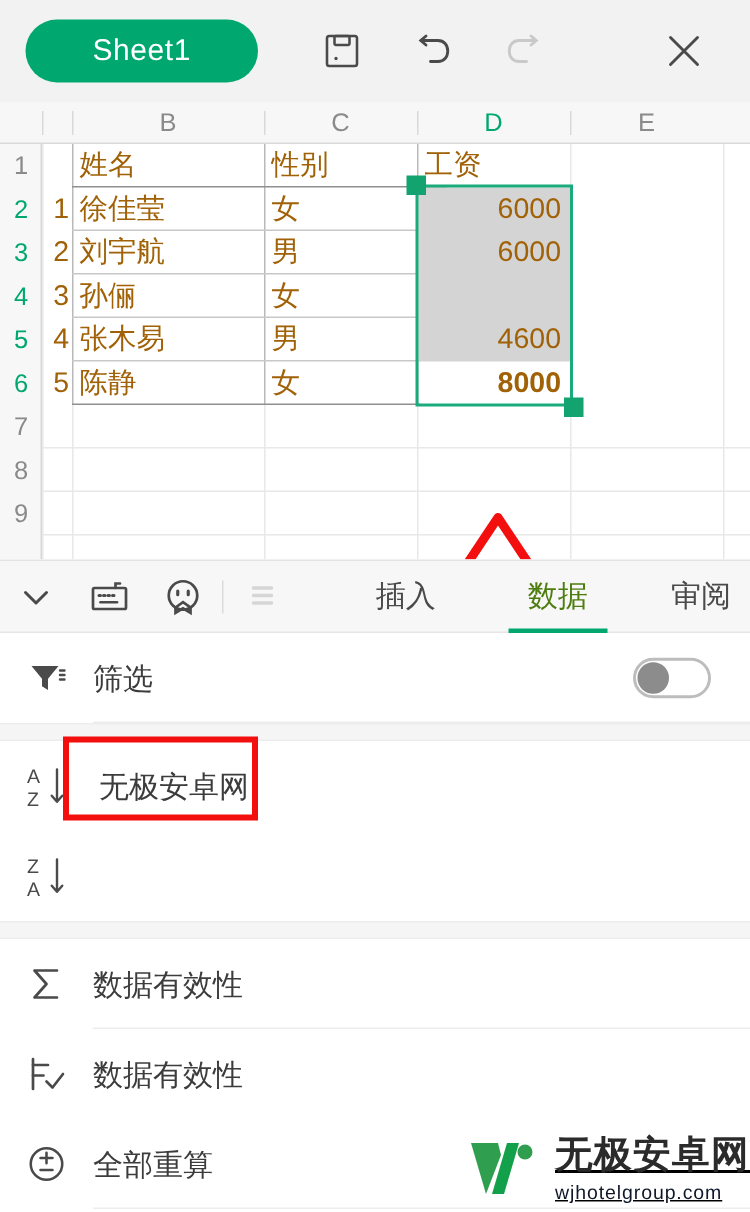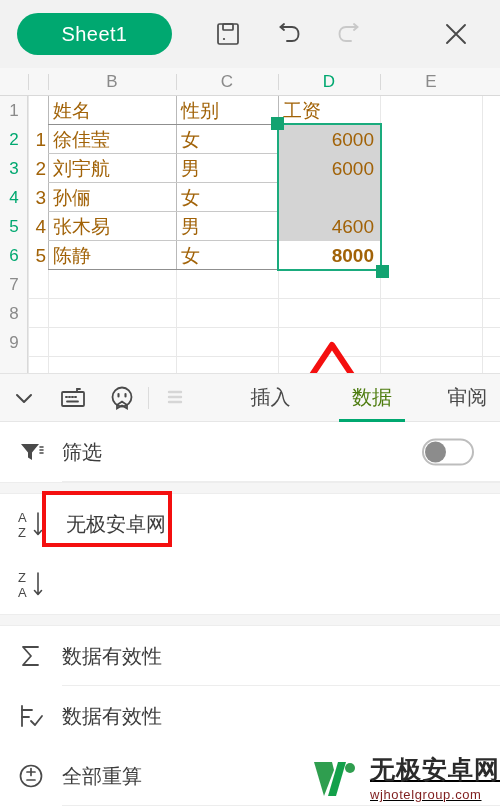--- a/index.html
+++ b/index.html
@@ -129,21 +129,21 @@
   }
   .mitem.highlight .m-lbl { position:relative; z-index:2; margin-left:4px; }
 
   
   .wm {
     position:absolute; right:0; bottom:6px; width:190px; height:62px;
     display:flex; align-items:flex-end; gap:8px;text-decoration:underline;
   }
   .wm-text { display:flex; flex-direction:column; }
   .wm-cn { font-size:25px; color:#2b2b2b; font-weight:bold; letter-spacing:1px; }
-  .wm-en { font-size:13px; color:#7f1d1d; letter-spacing:.6px; margin-top:1px; }
+  .wm-en { font-size:13px; color:#0f172a; letter-spacing:.6px; margin-top:1px; }
 </style>
 </head>
 <body>
 
 <div id="app">
 
   <div class="toolbar">
     <div class="sheet-tab">
       <span>Sheet1</span>
     </div>

